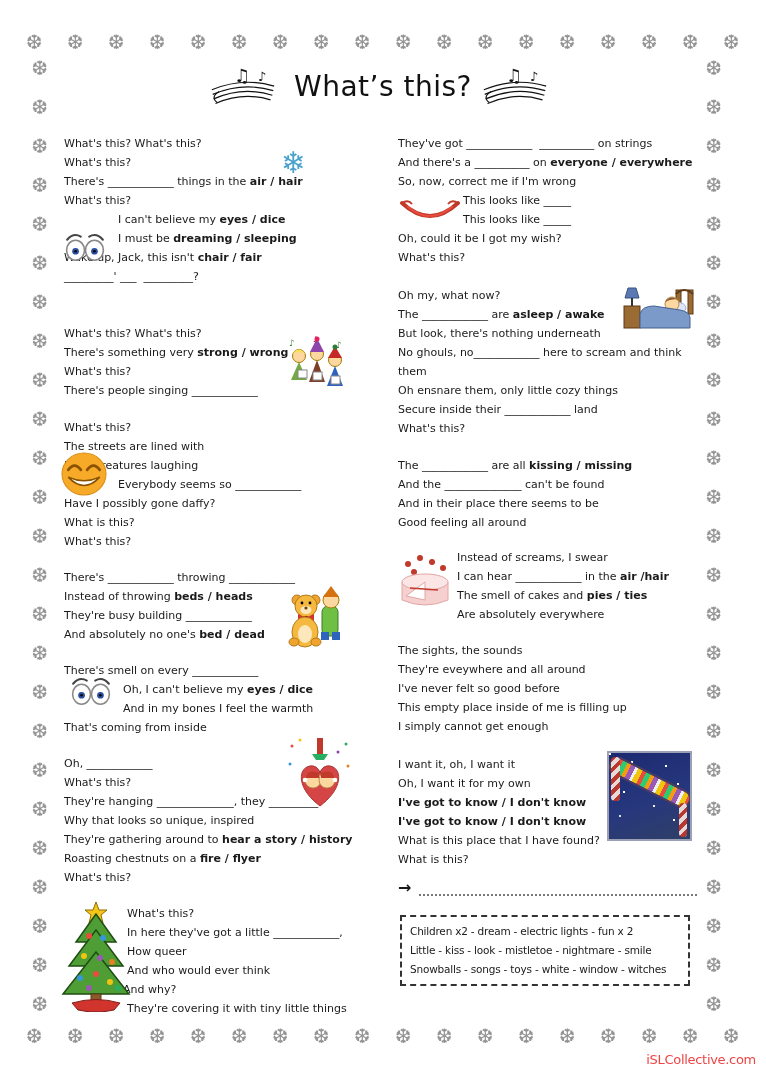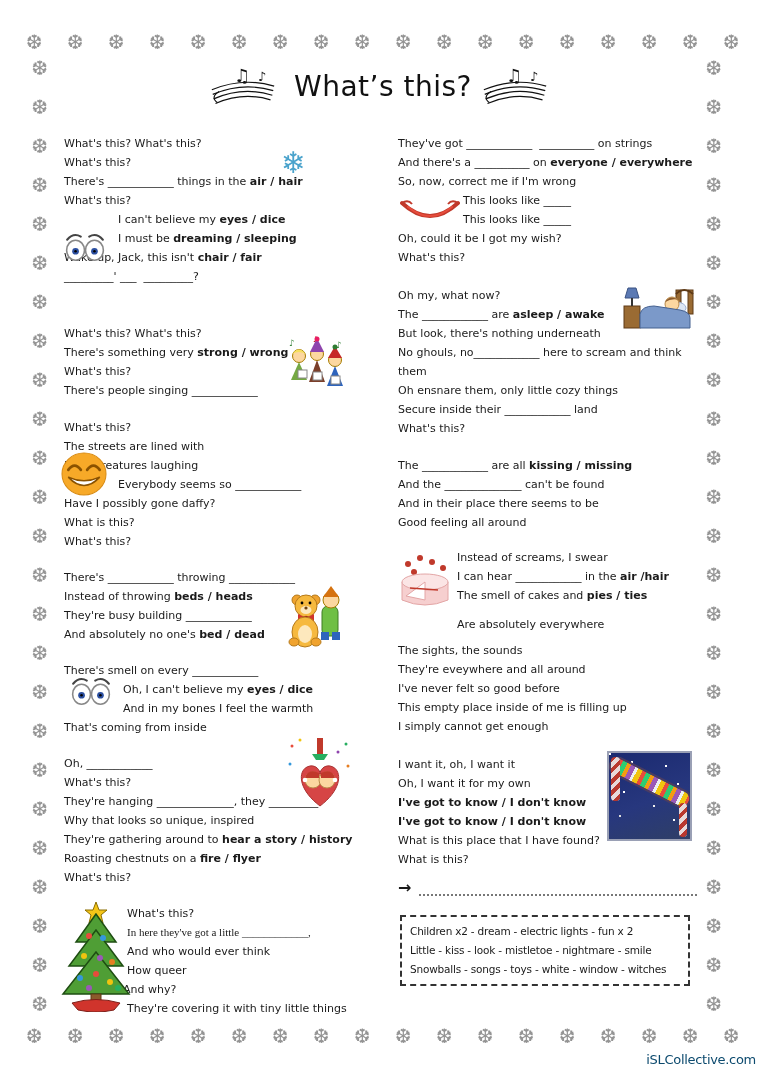--- a/index.html
+++ b/index.html
@@ -28,21 +28,21 @@
   
   .arrow-row{position:absolute;left:398px;top:880px;font-size:13px;display:flex;align-items:flex-end;}
   .arrow-glyph{font-size:16px;font-weight:bold;margin-right:8px;line-height:1;}
   .dotted-line{display:inline-block;width:278px;height:12px;border-bottom:2px dotted #777;}
   
   .wordbank{
     position:absolute;left:400px;top:915px;width:270px;
     border:2px dashed #333;padding:5px 8px;font-size:10.5px;line-height:19px;letter-spacing:-0.2px;
   }
   .wordbank .line{white-space:pre;}
-  .footer{position:absolute;right:10px;top:1052px;font-size:13px;letter-spacing:-0.3px;color:#0c4a6e;}
+  .footer{position:absolute;right:10px;top:1052px;font-size:13px;letter-spacing:-0.3px;color:#ef4444;}
   
   .movie{
     position:absolute;left:607px;top:751px;width:85px;height:90px;
     background:linear-gradient(160deg,#1b2a70 0%,#27377e 55%,#2f3f66 100%);
     border:2px solid #9aa0b5;box-sizing:border-box;overflow:hidden;
   }
   .movie .stars{position:absolute;left:0;top:0;width:2px;height:2px;background:#fff;
     box-shadow:22px 8px #fff,56px 12px #fff,68px 30px #fff,14px 38px #fff,44px 52px #eee,64px 66px #fff,10px 62px #ddd,36px 20px #ccd;}
   .movie .arch{
     position:absolute;left:-4px;top:20px;width:86px;height:15px;border-radius:10px;
@@ -224,23 +224,23 @@
       <div class="line"><span>Oh, ____________</span></div>
       <div class="line"><span>What's this?</span></div>
       <div class="line"><span>They're hanging ______________, they _________</span></div>
       <div class="line"><span>Why that looks so unique, inspired</span></div>
       <div class="line"><span>They're gathering around to </span><b>hear a story / history</b></div>
       <div class="line"><span>Roasting chestnuts on a </span><b>fire / flyer</b></div>
       <div class="line"><span>What's this?</span></div>
     </div>
   <div class="verse" style="left:64px;top:904px">
       <div class="line" style="padding-left: 63px;"><span>What's this?</span></div>
-      <div class="line" style="padding-left: 63px; font-family: Liberation Serif, serif;"><span>In here they've got a little ____________,</span></div>
+      <div class="line" style="padding-left: 63px;"><span>In here they've got a little ____________,</span></div>
+      <div class="line" style="padding-left: 63px;"><span>How queer</span></div>
       <div class="line" style="padding-left: 63px;"><span>And who would ever think</span></div>
-      <div class="line" style="padding-left: 63px;"><span>How queer</span></div>
       <div class="line" style="padding-left: 59px;"><span>And why?</span></div>
       <div class="line" style="padding-left: 63px;"><span>They're covering it with tiny little things</span></div>
     </div>
 
   <div class="verse" style="left:398px;top:134px">
       <div class="line"><span>They've got ____________  __________ on strings</span></div>
       <div class="line"><span>And there's a __________ on </span><b>everyone / everywhere</b></div>
       <div class="line"><span>So, now, correct me if I'm wrong</span></div>
       <div class="line" style="padding-left: 65px;"><span>This looks like _____</span></div>
       <div class="line" style="padding-left: 65px;"><span>This looks like _____</span></div>
@@ -260,21 +260,21 @@
   <div class="verse" style="left:398px;top:456px">
       <div class="line"><span>The ____________ are all </span><b>kissing / missing</b></div>
       <div class="line"><span>And the ______________ can't be found</span></div>
       <div class="line"><span>And in their place there seems to be</span></div>
       <div class="line"><span>Good feeling all around</span></div>
     </div>
   <div class="verse" style="left:398px;top:548px">
       <div class="line" style="padding-left: 59px;"><span>Instead of screams, I swear</span></div>
       <div class="line" style="padding-left: 59px;"><span>I can hear ____________ in the </span><b>air /hair</b></div>
       <div class="line" style="padding-left: 59px;"><span>The smell of cakes and </span><b>pies / ties</b></div>
-      <div class="line" style="padding-left: 59px; margin-top: 10px;"><span>Are absolutely everywhere</span></div>
+      <div class="line" style="padding-left: 59px;"><span>Are absolutely everywhere</span></div>
     </div>
   <div class="verse" style="left:398px;top:641px">
       <div class="line"><span>The sights, the sounds</span></div>
       <div class="line"><span>They're eveywhere and all around</span></div>
       <div class="line"><span>I've never felt so good before</span></div>
       <div class="line"><span>This empty place inside of me is filling up</span></div>
       <div class="line"><span>I simply cannot get enough</span></div>
     </div>
   <div class="verse" style="left:398px;top:755px">
       <div class="line"><span>I want it, oh, I want it</span></div>

